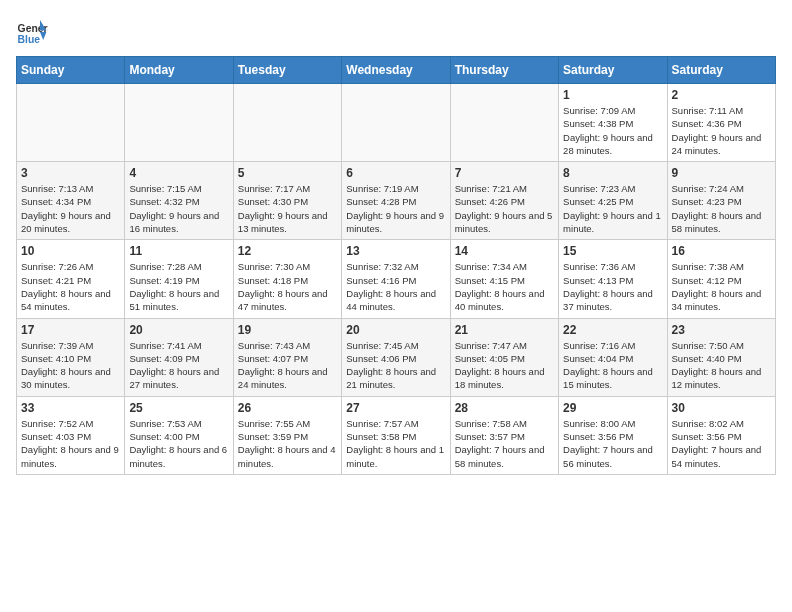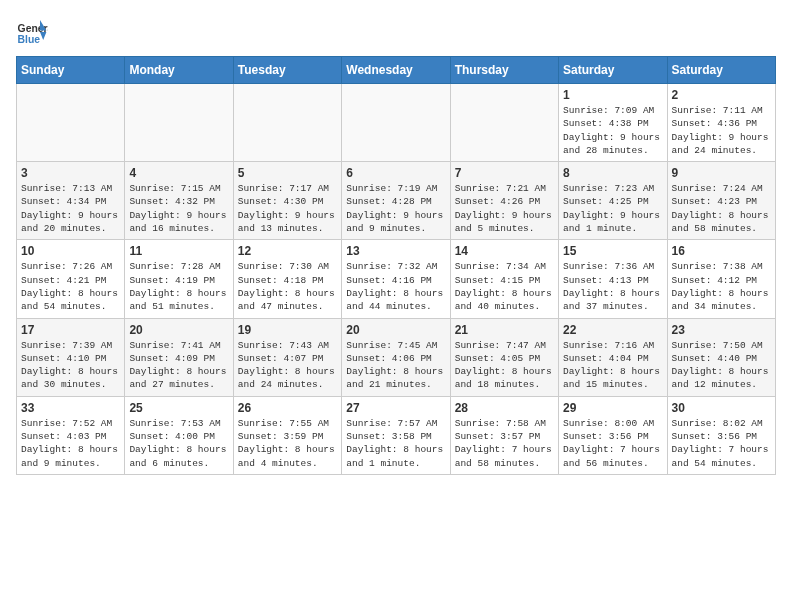--- a/index.html
+++ b/index.html
@@ -66,21 +66,20 @@
     .day-num {
       font-size: 12px;
       font-weight: bold;
       display: block;
       margin-bottom: 2px;
     }
     .day-info {
       font-size: 9.5px;
       line-height: 1.4;
       color: #333;
-      font-family: Liberation Mono, monospace;
     }
     tr:nth-child(even) td:not(.empty) {
       background: #f5f5f5;
     }
   </style>
 </head>
 <body>
 
 <div class="header-area">
   <div class="logo">

